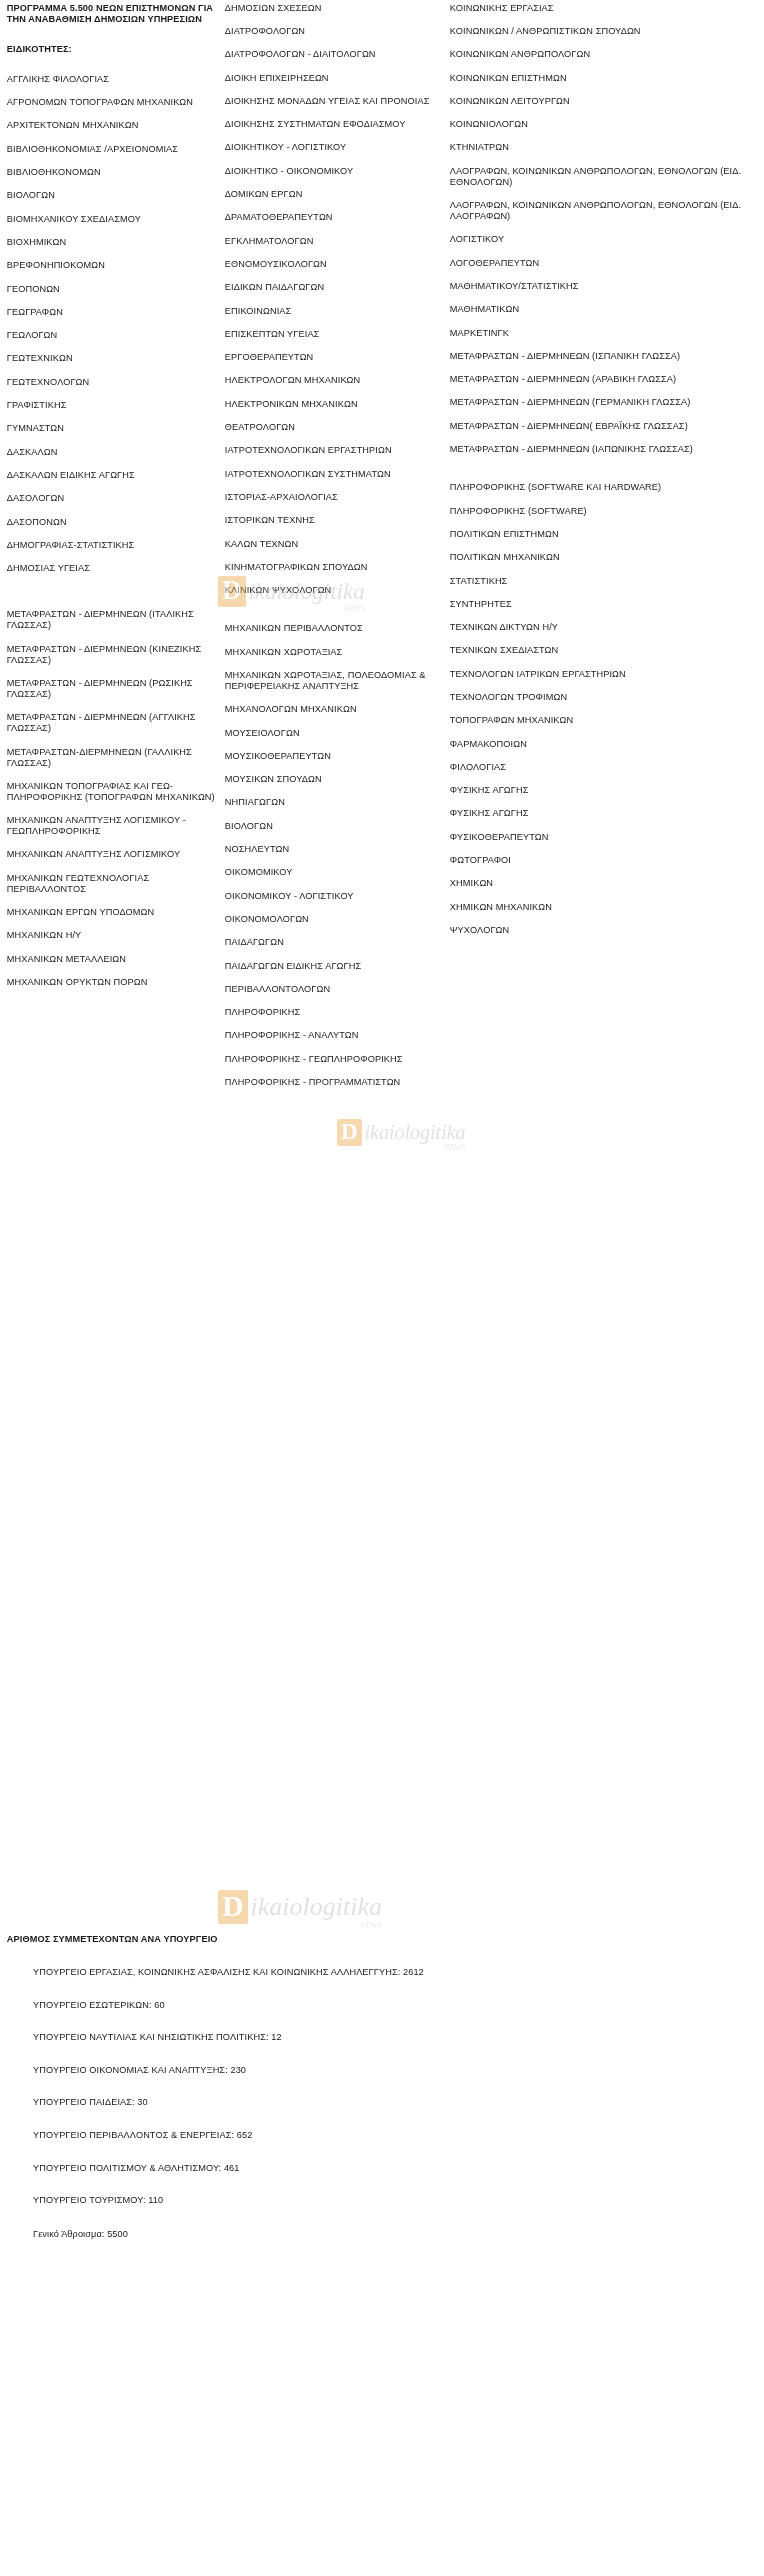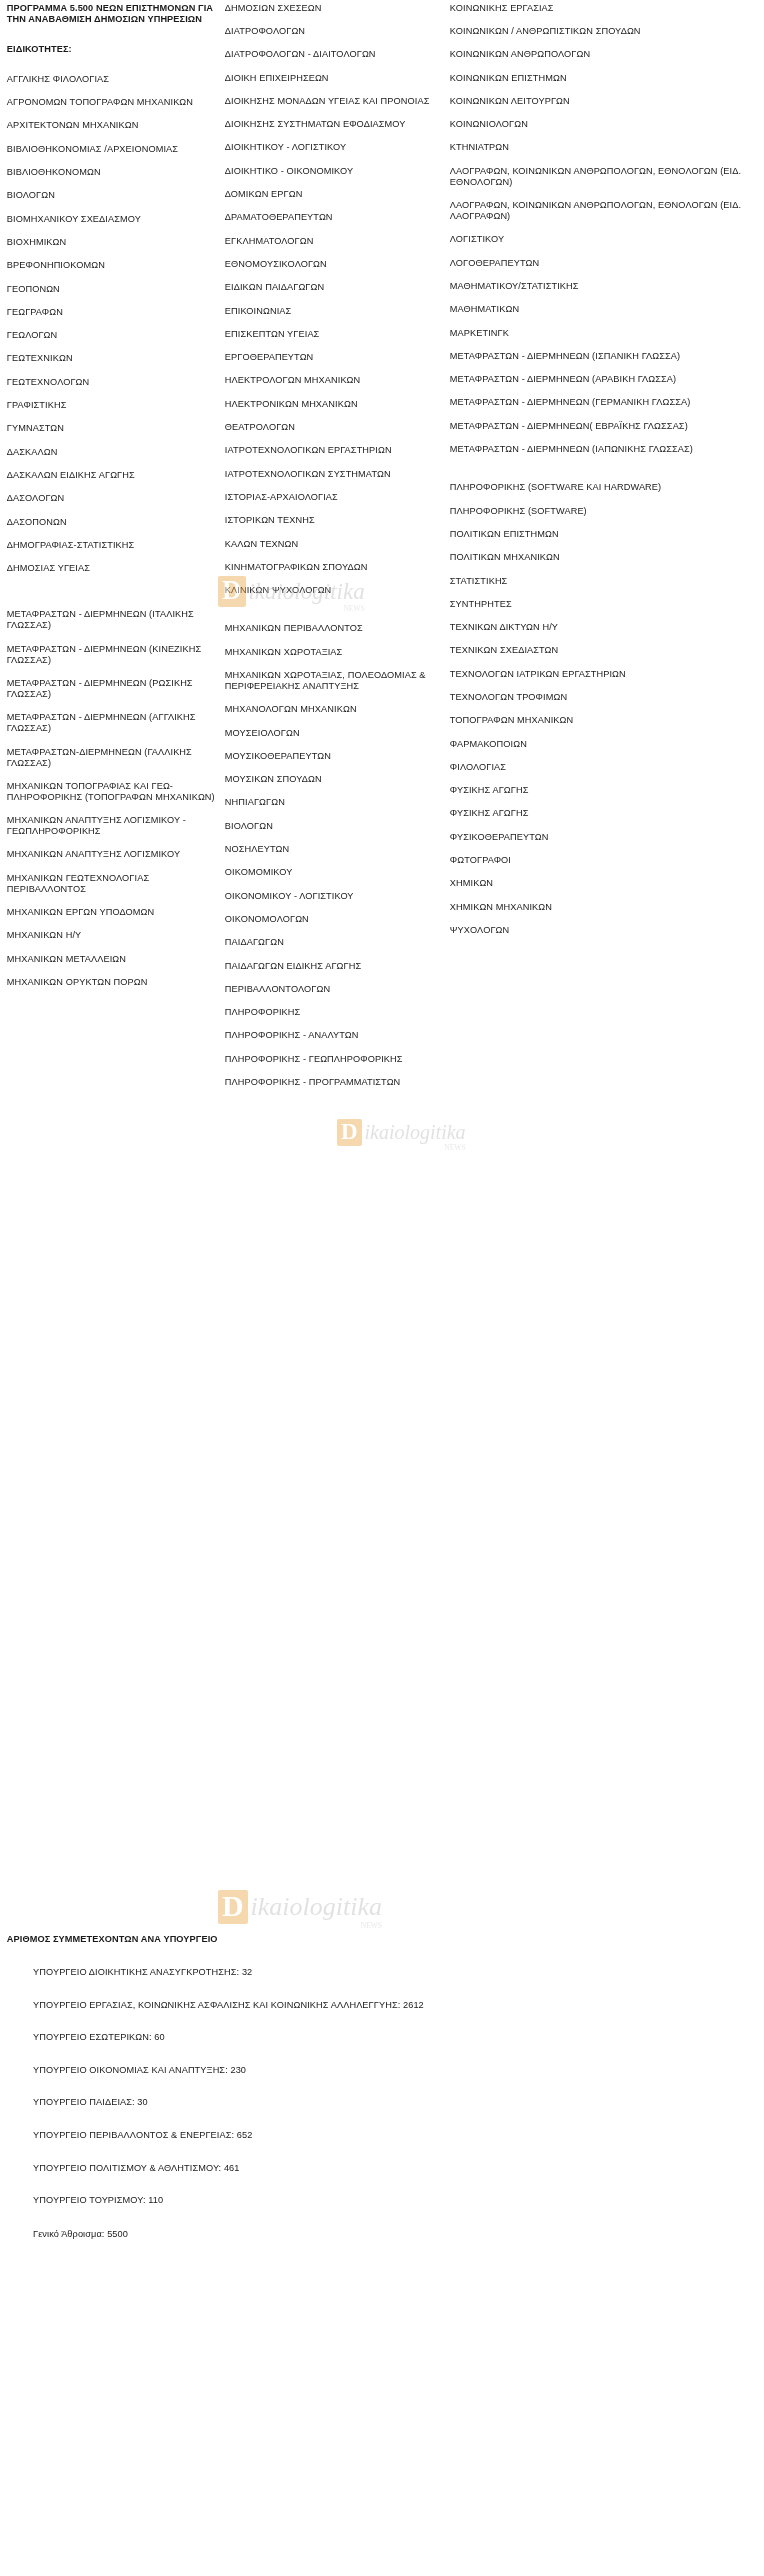--- a/index.html
+++ b/index.html
@@ -286,23 +286,23 @@
     <span class="wm-sub">NEWS</span>
   </div>
   <div class="wm wm-3">
     <span class="d-box">D</span><span class="wm-text">ikaiologitika</span>
     <span class="wm-sub">NEWS</span>
   </div>
 
   <div class="summary">
     <div class="summary-title">ΑΡΙΘΜΟΣ ΣΥΜΜΕΤΕΧΟΝΤΩΝ ΑΝΑ ΥΠΟΥΡΓΕΙΟ</div>
     <div class="summary-list">
-      <div class="summary-item">ΥΠΟΥΡΓΕΙΟ ΔΙΟΙΚΗΤΙΚΗΣ ΑΝΑΣΥΓΚΡΟΤΗΣΗΣ: 32</div>
       <div class="summary-item">ΥΠΟΥΡΓΕΙΟ ΕΡΓΑΣΙΑΣ, ΚΟΙΝΩΝΙΚΗΣ ΑΣΦΑΛΙΣΗΣ ΚΑΙ ΚΟΙΝΩΝΙΚΗΣ ΑΛΛΗΛΕΓΓΥΗΣ: 2612</div>
       <div class="summary-item">ΥΠΟΥΡΓΕΙΟ ΕΣΩΤΕΡΙΚΩΝ:  60</div>
+      <div class="summary-item">ΥΠΟΥΡΓΕΙΟ ΝΑΥΤΙΛΙΑΣ ΚΑΙ ΝΗΣΙΩΤΙΚΗΣ ΠΟΛΙΤΙΚΗΣ:   12</div>
       <div class="summary-item">ΥΠΟΥΡΓΕΙΟ ΟΙΚΟΝΟΜΙΑΣ ΚΑΙ ΑΝΑΠΤΥΞΗΣ: 230</div>
       <div class="summary-item">ΥΠΟΥΡΓΕΙΟ ΠΑΙΔΕΙΑΣ: 30</div>
       <div class="summary-item">ΥΠΟΥΡΓΕΙΟ ΠΕΡΙΒΑΛΛΟΝΤΟΣ &amp; ΕΝΕΡΓΕΙΑΣ: 652</div>
       <div class="summary-item">ΥΠΟΥΡΓΕΙΟ ΠΟΛΙΤΙΣΜΟΥ &amp; ΑΘΛΗΤΙΣΜΟΥ: 461</div>
       <div class="summary-item">ΥΠΟΥΡΓΕΙΟ ΤΟΥΡΙΣΜΟΥ: 110</div>
       <div class="summary-total">Γενικό Άθροισμα: 5500</div>
     </div>
   </div>
 
 </div>

